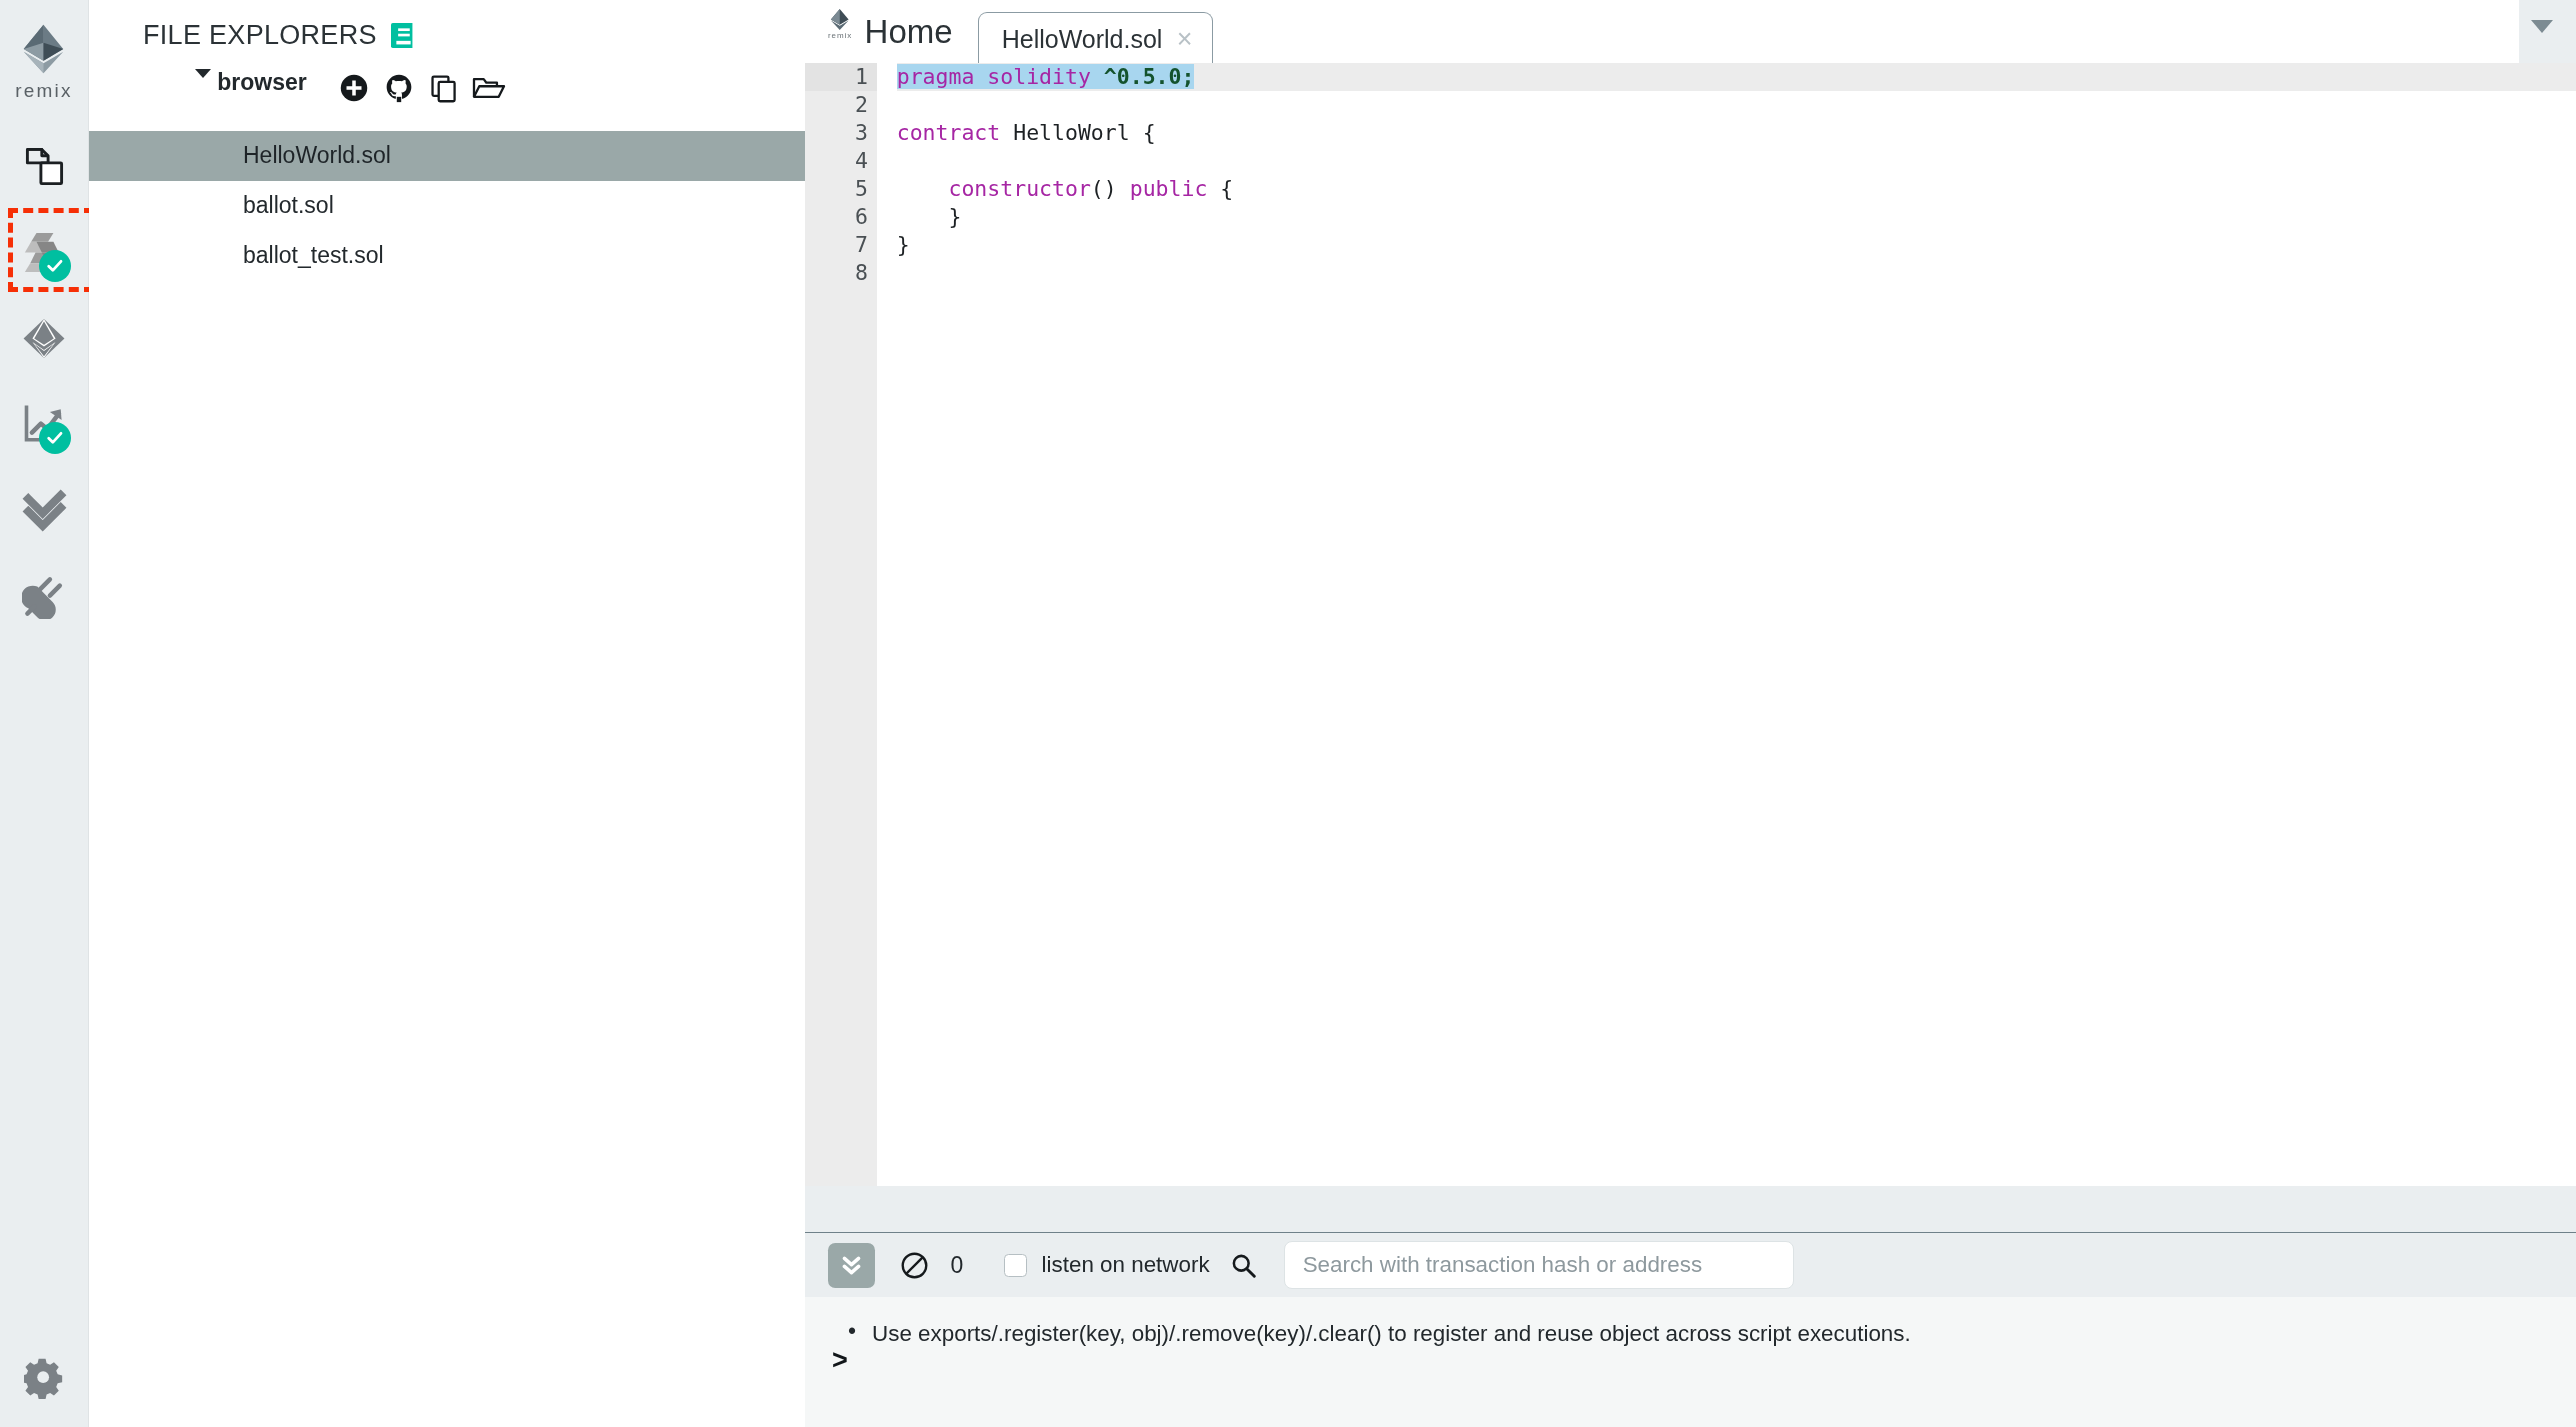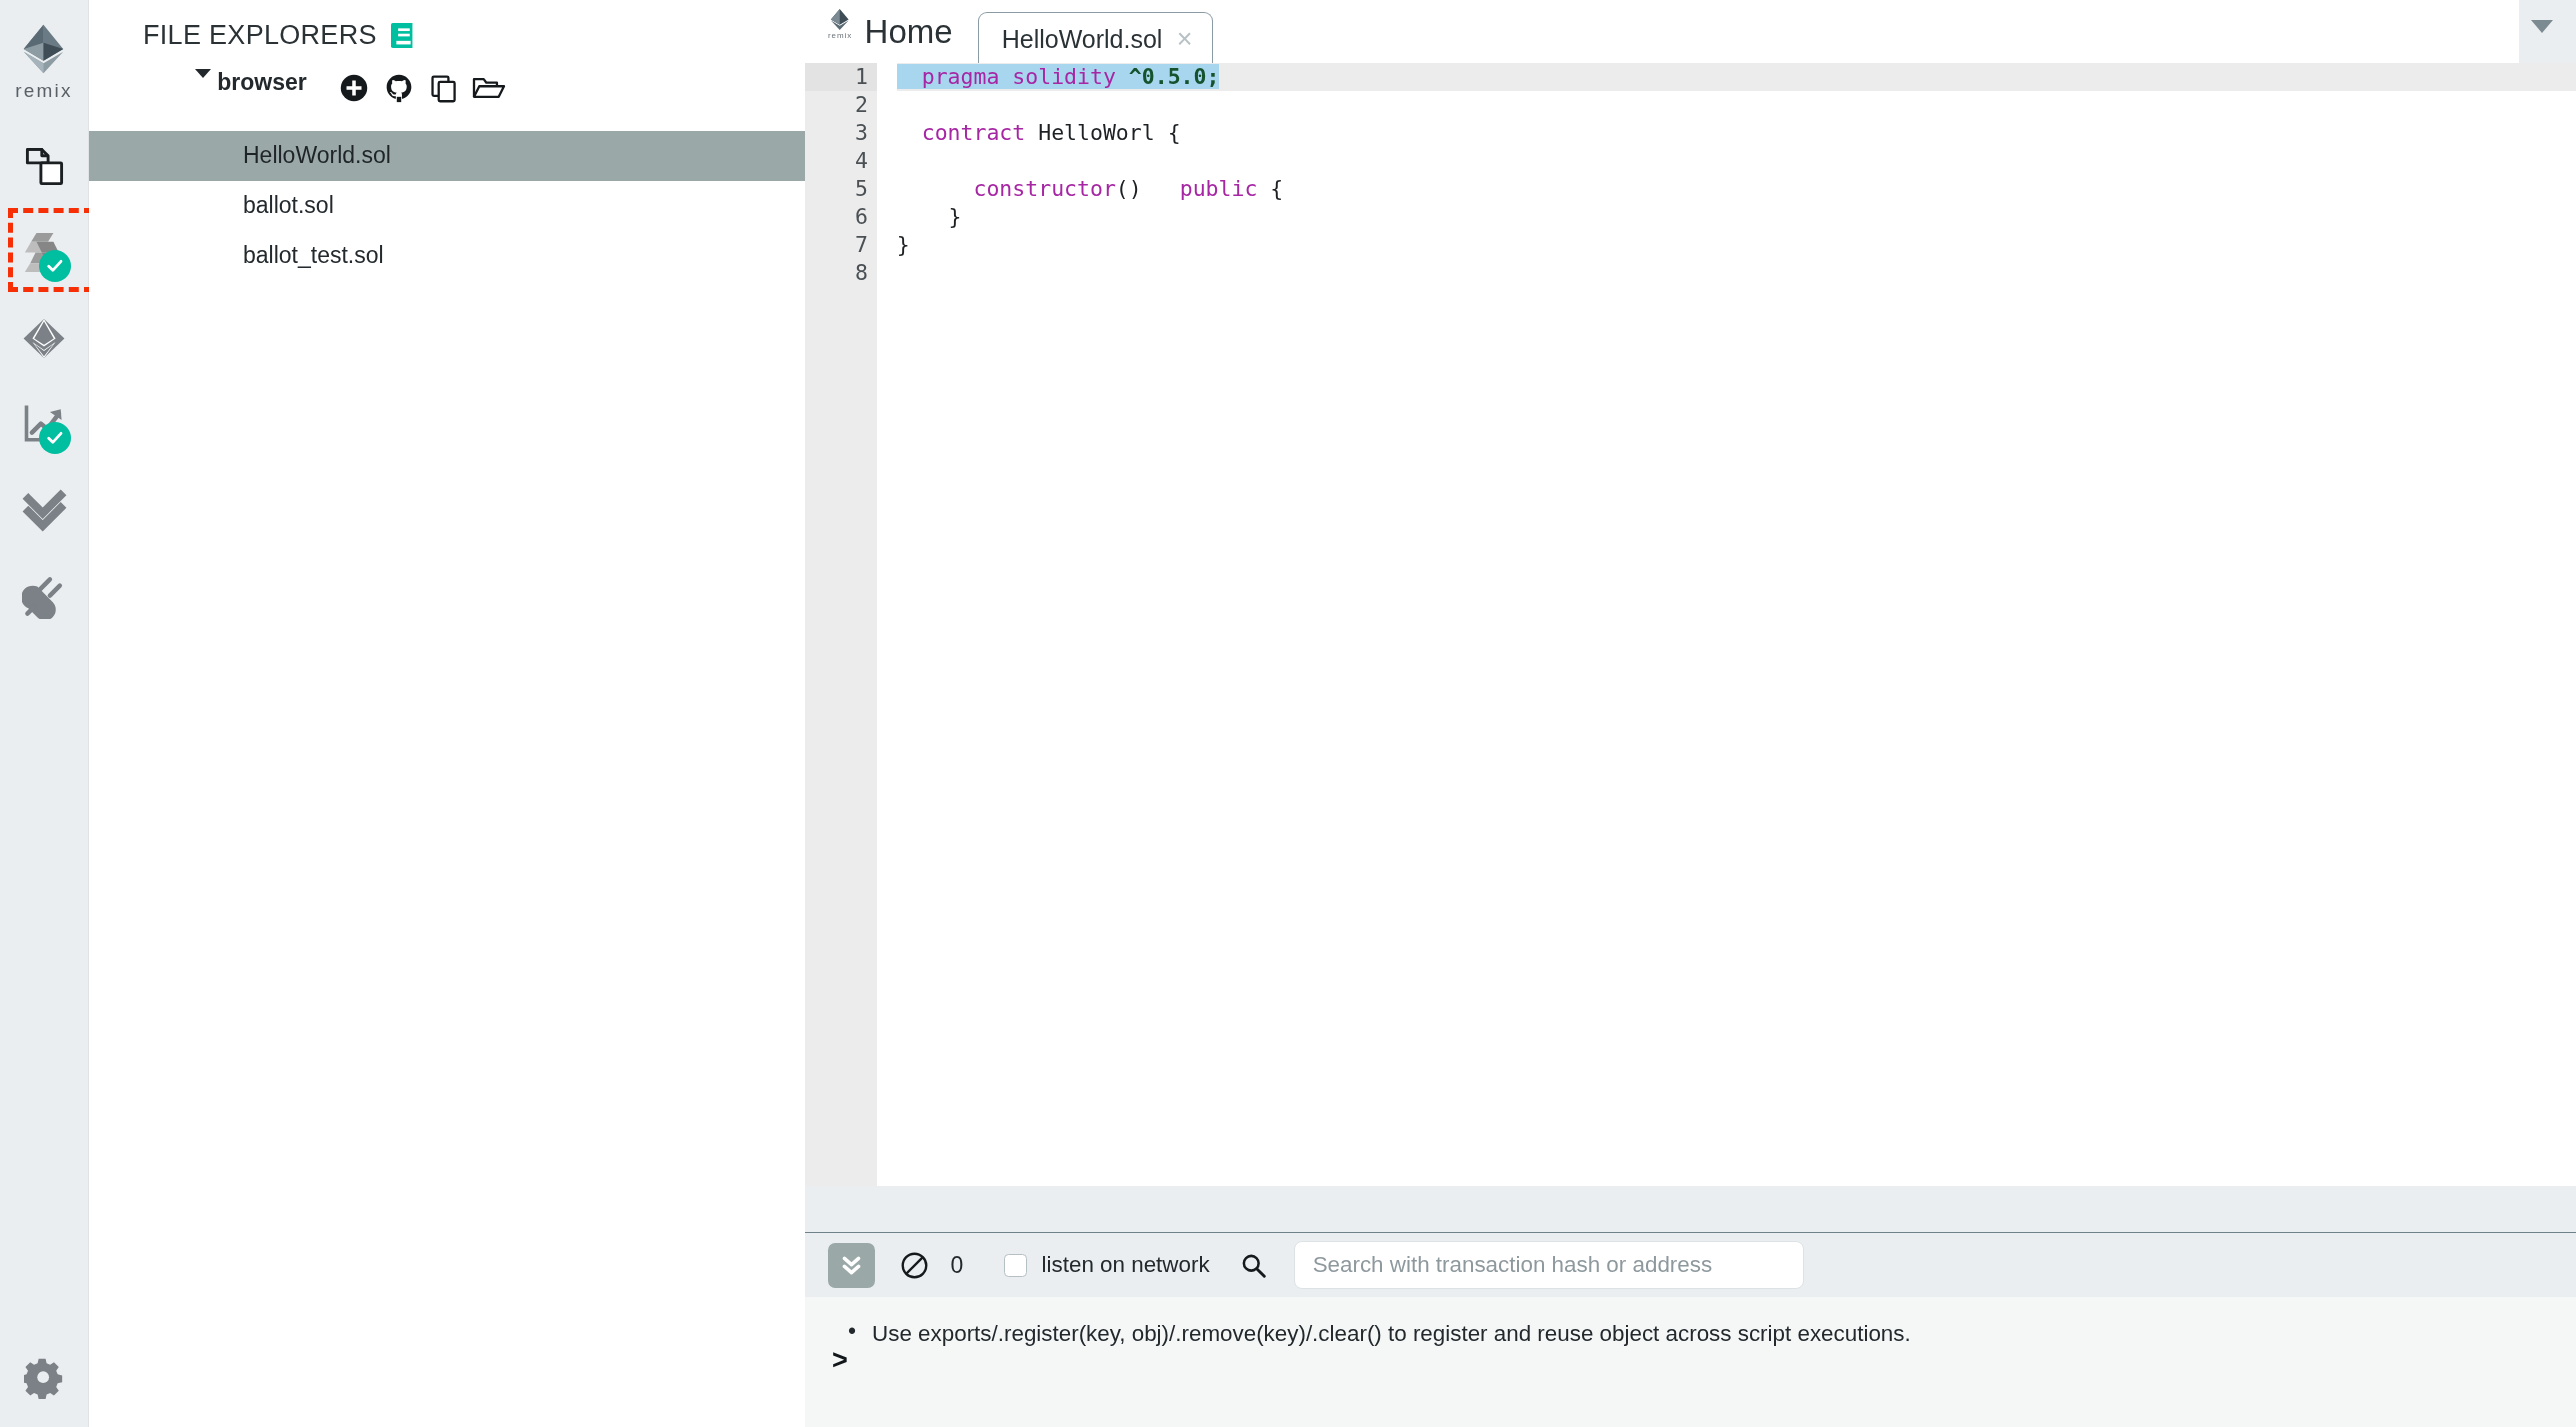--- a/index.html
+++ b/index.html
@@ -147,21 +147,21 @@
     flex: 1 1 auto; padding-left: 19.7px; position: relative;
     background: #ffffff;
   }
   .code-line {
     height: 28px; line-height: 28px;
     font-family: "DejaVu Sans Mono", monospace;
     font-size: 21.5px; color: #1d2124; white-space: pre;
   }
   .code-line.active-line { background: #ececec; }
   .sel { background: #a8d6ef; }
-  .kw { color: #a626a4; padding-left: 25px; }
+  .kw { color: #a626a4; }
   .num { color: #14532d; font-weight: bold; }
   .caret-bar {
     display: inline-block; width: 2.7px; height: 23px;
     background: #000; vertical-align: -4.5px; margin-right: -2.7px;
   }
 
   
   .strip {
     flex: 0 0 47px; background: #eaeef0;
     border-bottom: 1.8px solid #6f8189;
@@ -173,21 +173,21 @@
     height: 64px; display: flex; align-items: center;
     padding-left: 23px; gap: 0; background: #eaeef0;
   }
   .term-expand {
     width: 47px; height: 45px; border-radius: 7.2px; background: #9aa8a8;
     display: flex; align-items: center; justify-content: center;
     cursor: pointer; margin-right: 25px;
   }
   .term-ban { margin-right: 21.5px; cursor: pointer; display: flex; align-items: center; }
   .term-count { font-size: 23px; color: #22282c; margin-right: 41px; }
-  .term-check-wrap { display: flex; align-items: center; gap: 14.3px; margin-right: 30px; cursor: pointer; }
+  .term-check-wrap { display: flex; align-items: center; gap: 14.3px; margin-right: 20px; cursor: pointer; }
   .term-checkbox {
     width: 23px; height: 23px; border: 1.8px solid #b6bfc3; border-radius: 4.5px;
     background: #ffffff;
   }
   .term-check-label { font-size: 22.4px; color: #22282c; }
   .term-search-icon { margin-right: 27px; cursor: pointer; display: flex; align-items: center; }
   .term-search-input {
     width: 510px; height: 48px; border: 1.8px solid #dde3e5; border-radius: 8px;
     background: #ffffff; font-size: 22.4px; color: #404040;
     padding: 0 18px; font-family: "Liberation Sans", sans-serif;

